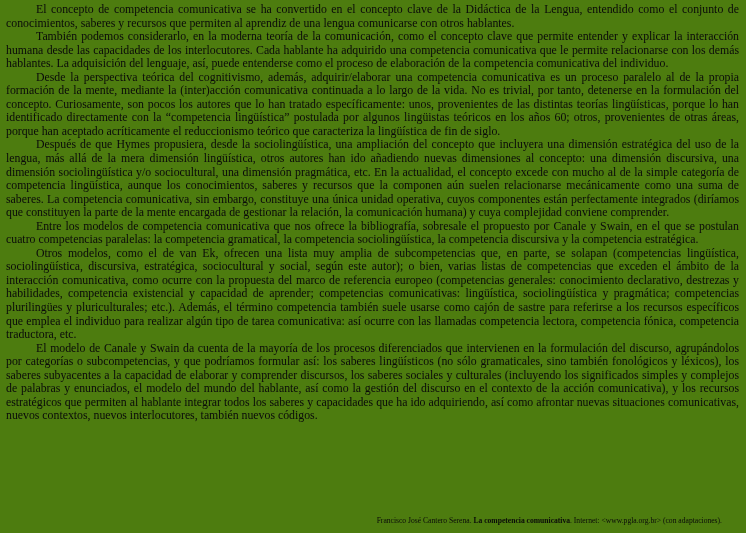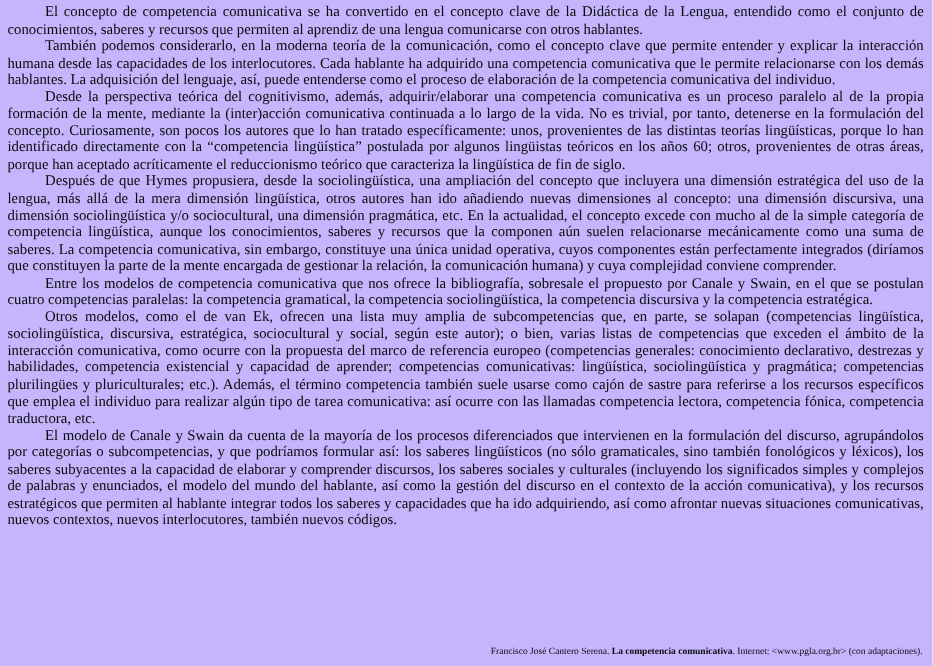--- a/index.html
+++ b/index.html
@@ -5,38 +5,38 @@
   html, body {
     margin: 0;
     padding: 0;
     background: #ffffff;
   }
   .page {
     position: relative;
     width: 746px;
     height: 533px;
     box-sizing: border-box;
-    background: #c4b5fd;
+    background: #4d7c0f;
     color: #0a0a0a;
     padding: 3px 7px 0 6px;
     overflow: hidden;
     font-family: "Liberation Serif", "DejaVu Serif", serif;
   }
   .body-text p {
     margin: 0;
     padding: 0;
     text-indent: 30px;
     text-align: justify;
     font-size: 11.8px;
     line-height: 13.55px;
     letter-spacing: 0px;
   }
   .citation {
     position: absolute;
-    right: 8px;
+    right: 24px;
     bottom: 8px;
     font-size: 7.6px;
     line-height: 9px;
     text-align: right;
     white-space: nowrap;
     color: #0a0a0a;
   }
   .citation .cite-title {
     font-weight: bold;
   }

